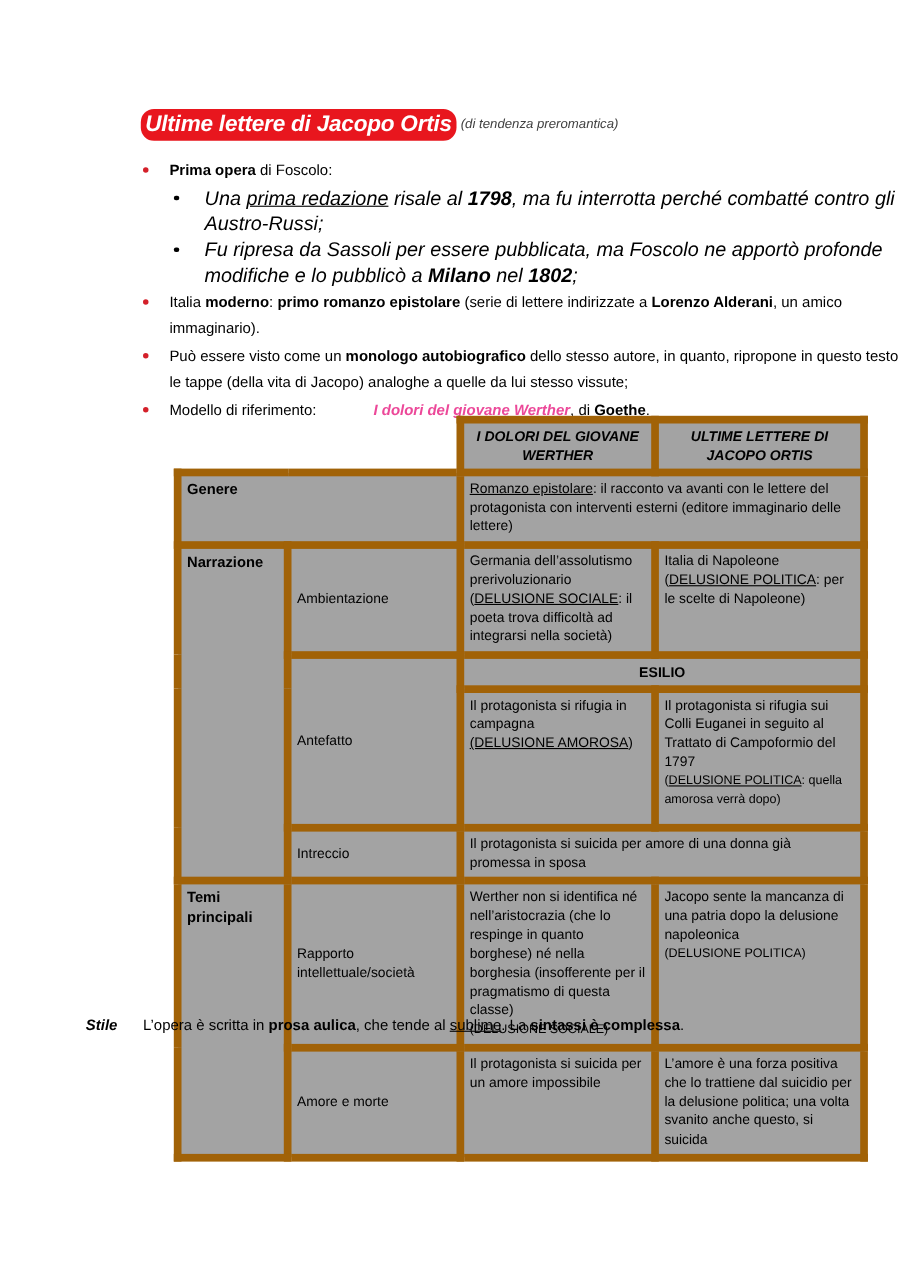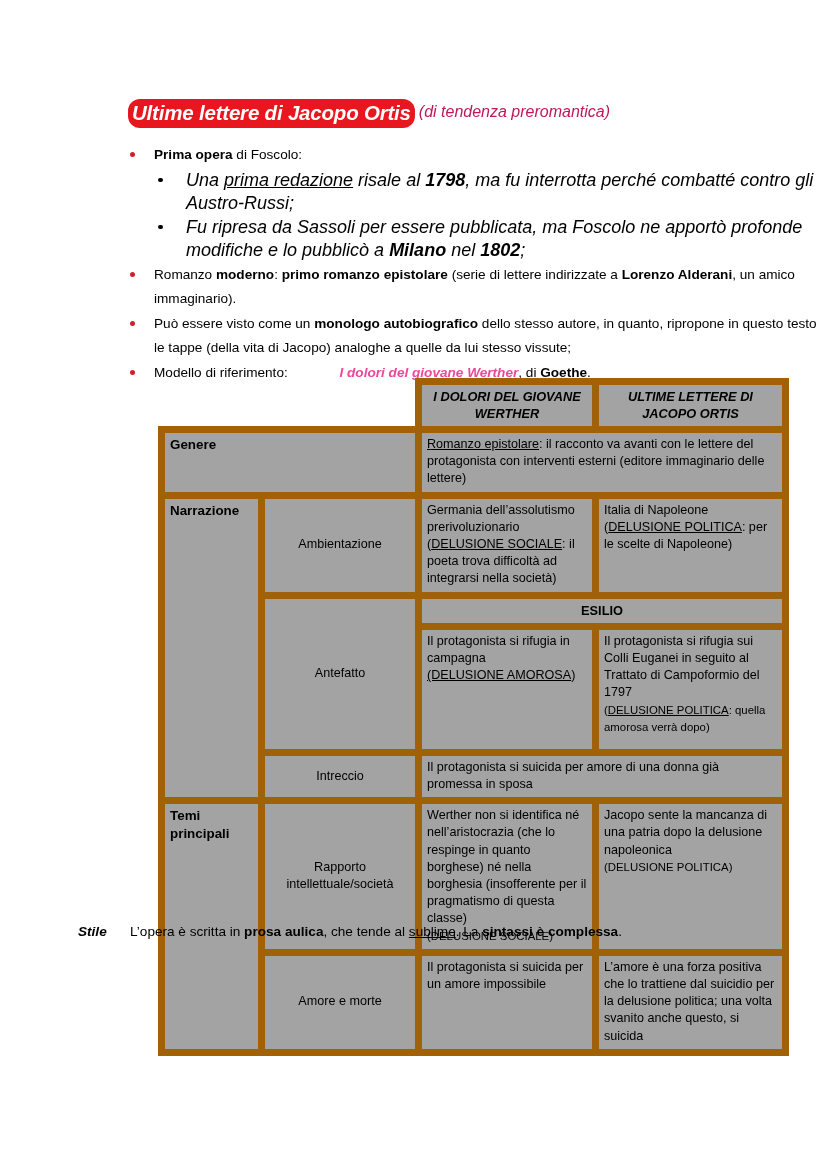--- a/index.html
+++ b/index.html
@@ -37,23 +37,23 @@
     font-weight: bold;
     font-style: italic;
     font-size: 20.5px;
     line-height: 26px;
     padding: 1px 4px 2px 4px;
     letter-spacing: -0.2px;
     border-radius: 12px;
   }
   .title-sub {
     display: inline-block;
-    color: #be185d;
-    font-style: italic;
-    font-size: 16px;
+    color: #404040;
+    font-style: italic;
+    font-size: 12px;
     line-height: 26px;
     vertical-align: bottom;
     padding-left: 4px;
     padding-bottom: 3px;
   }
 
   
   .bullets {
     position: absolute;
     left: 128px;
@@ -140,21 +140,21 @@
     font-size: 13.4px;
     line-height: 18px;
     vertical-align: top;
     padding-top: 6px;
     padding-left: 7px;
     margin-left: 16px;
   }
   .c1.mid { vertical-align: top; }
   .c2 {
     background: #CDBCBC;
-    text-align: center;
+    text-align: left;
     vertical-align: middle !important;
     font-size: 12.6px;
     line-height: 17px;
   }
   .esilio {
     text-align: center;
     font-weight: bold;
     font-size: 12.8px;
     padding: 2px 4px 2px 4px;
   }
@@ -202,21 +202,21 @@
       <div class="b2">
         <span class="dot"></span>
         <span>Fu ripresa da Sassoli per essere pubblicata, ma Foscolo ne apportò profonde modifiche e lo pubblicò a </span><b>Milano</b><span> nel </span><b>1802</b><span>;</span>
       </div>
 
 
     </div>
 
     <div class="b1">
       <span class="dot"></span>
-      <span>Romanzo </span><b>moderno</b><span>: </span><b>primo romanzo epistolare</b><span> (serie di lettere indirizzate a </span><b>Lorenzo Alderani</b><span>, un amico immaginario).</span>
+      <span>Italia </span><b>moderno</b><span>: </span><b>primo romanzo epistolare</b><span> (serie di lettere indirizzate a </span><b>Lorenzo Alderani</b><span>, un amico immaginario).</span>
     </div>
 
     <div class="b1">
       <span class="dot"></span>
       <span>Può essere visto come un </span><b>monologo autobiografico</b><span> dello stesso autore, in quanto, ripropone in questo testo le tappe (della vita di Jacopo) analoghe a quelle da lui stesso vissute;</span>
     </div>
 
     <div class="b1">
       <span class="dot"></span>
       <span>Modello di riferimento: </span><span class="red-ital">I dolori del giovane Werther</span><span>, di </span><b>Goethe</b><span>.</span>

